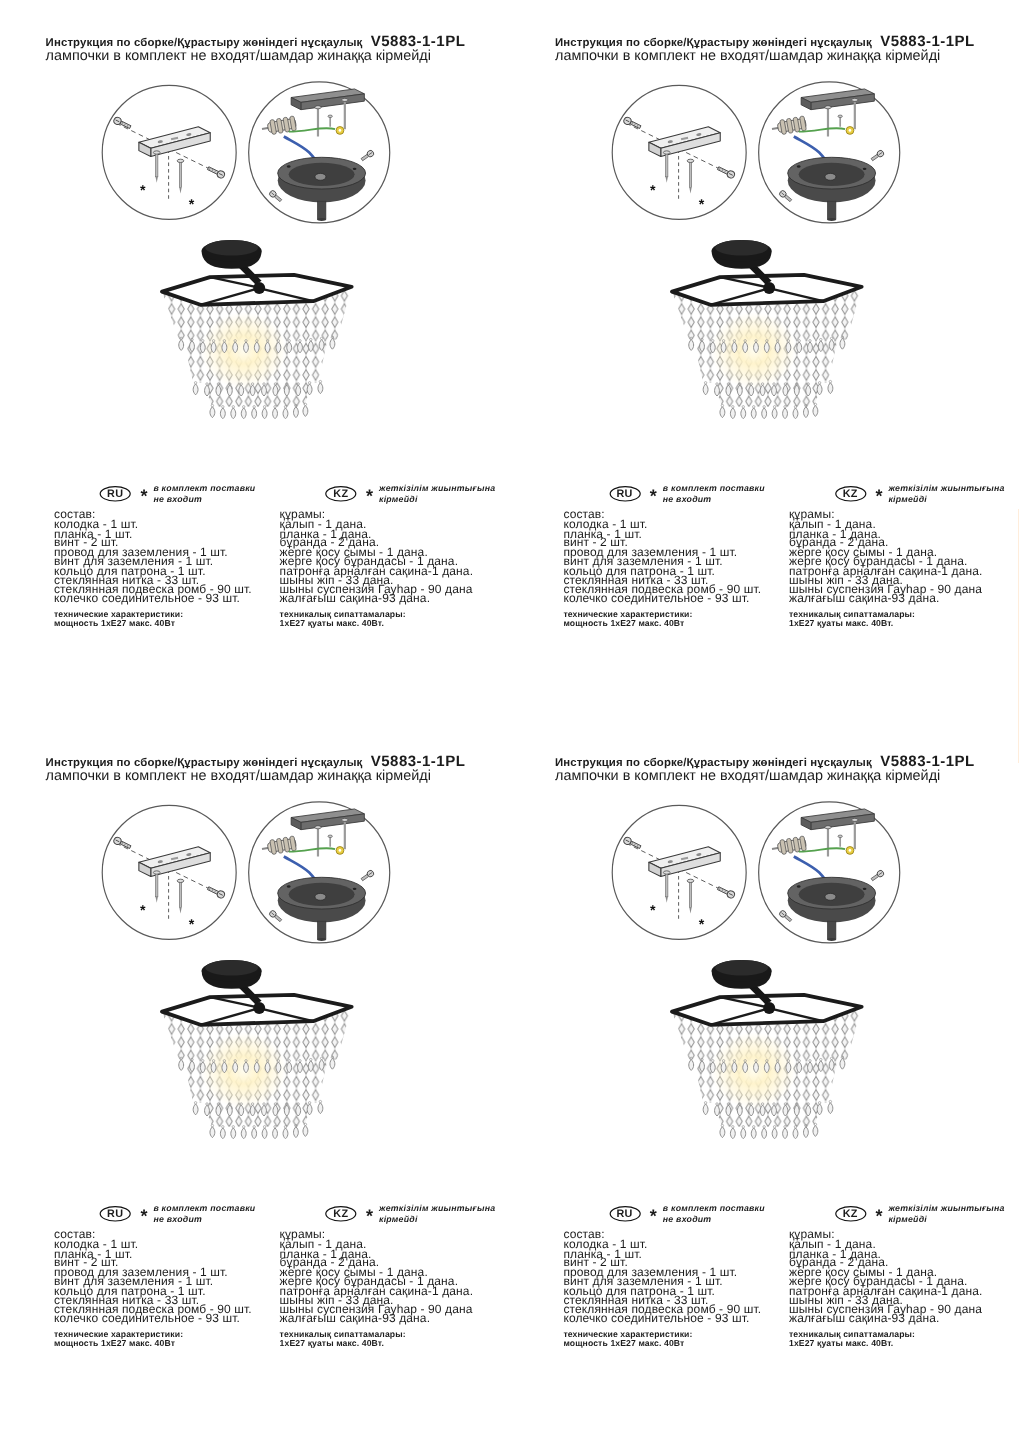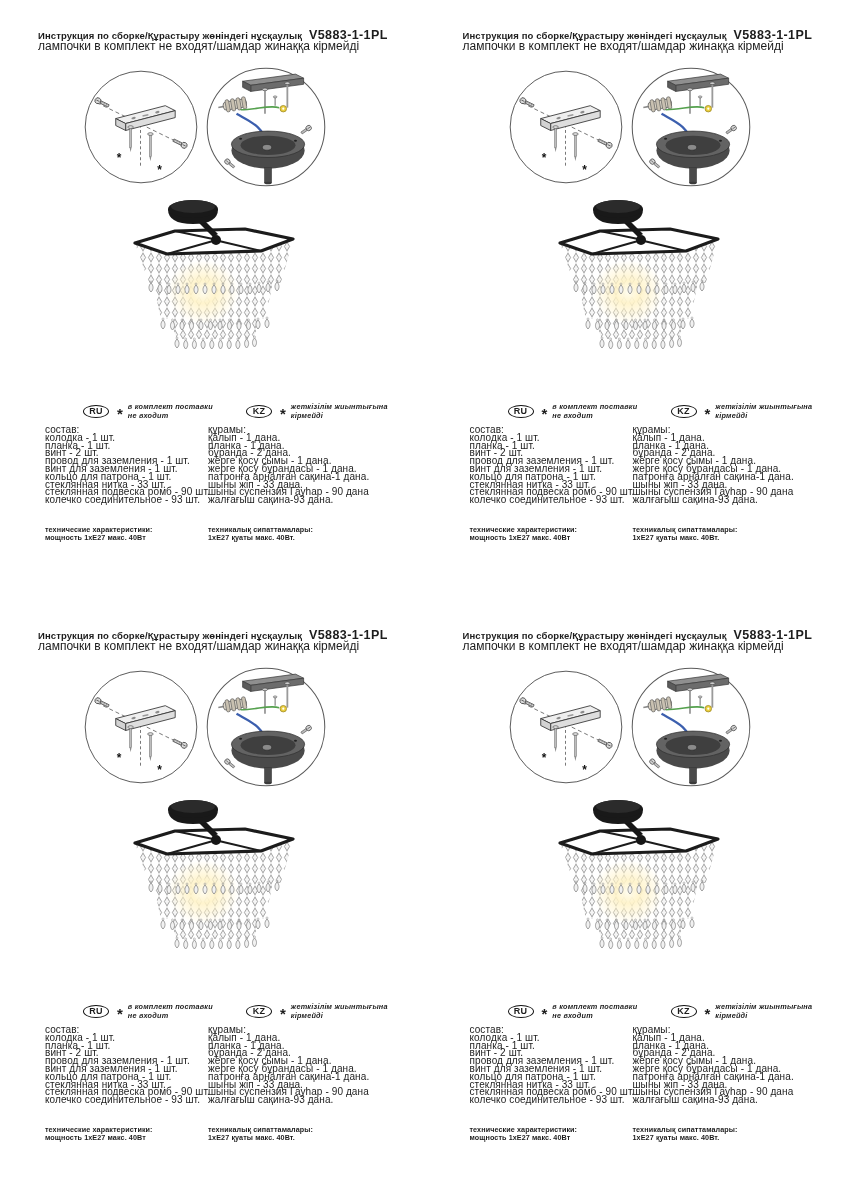--- a/index.html
+++ b/index.html
@@ -8,27 +8,27 @@
   .panel{position:relative;width:424.5px;height:600px;overflow:hidden;background:#fff;}
   .title{position:absolute;left:38px;top:25px;white-space:nowrap;}
   .t1{font-weight:bold;font-size:9.5px;letter-spacing:0.1px;}
   .model{font-weight:bold;font-size:12.5px;margin-left:7px;letter-spacing:0.4px;}
   .subtitle{position:absolute;left:38px;top:39px;font-size:12px;white-space:nowrap;}
   .diag1{position:absolute;left:84px;top:70px;width:114px;height:114px;}
   .diag2{position:absolute;left:206px;top:67px;width:120px;height:120px;}
   .photo{position:absolute;left:123px;top:197px;width:182px;height:152px;}
   .col{position:absolute;top:404px;}
   .col.ru{left:45px;width:168px;}
-  .col.kz{left:208px;width:195px;}
+  .col.kz{left:233px;width:195px;}
   .badge-row{display:flex;align-items:center;height:14px;}
   .badge{display:inline-flex;align-items:center;justify-content:center;min-width:26px;height:13px;border:1.4px solid #111;border-radius:50%;font-size:9px;font-weight:bold;letter-spacing:0.3px;box-sizing:border-box;padding:0 2px;margin-left:38px;}
   .star{font-size:15px;font-weight:bold;margin:0 5px 0 8px;line-height:8px;position:relative;top:3px;}
   .note{font-size:7.3px;font-weight:bold;letter-spacing:0.2px;font-style:italic;}
   .parts{margin-top:8px;font-size:10px;font-weight:normal;line-height:7.8px;letter-spacing:0.1px;}
-  .specs{margin-top:22px;font-size:7.2px;font-weight:bold;line-height:7.8px;letter-spacing:0.1px;}
+  .specs{margin-top:4px;font-size:7.2px;font-weight:bold;line-height:7.8px;letter-spacing:0.1px;}
   .dstar{font:bold 12px "Liberation Sans",sans-serif;fill:#111;}
 </style>
 </head>
 <body>
 
 <div class="sheet" id="sheet">
   <div class="panel">
 
     <div class="title">
       <span class="t1">Инструкция по сборке/Құрастыру жөніндегі нұсқаулық</span><span class="model">V5883-1-1PL</span>

